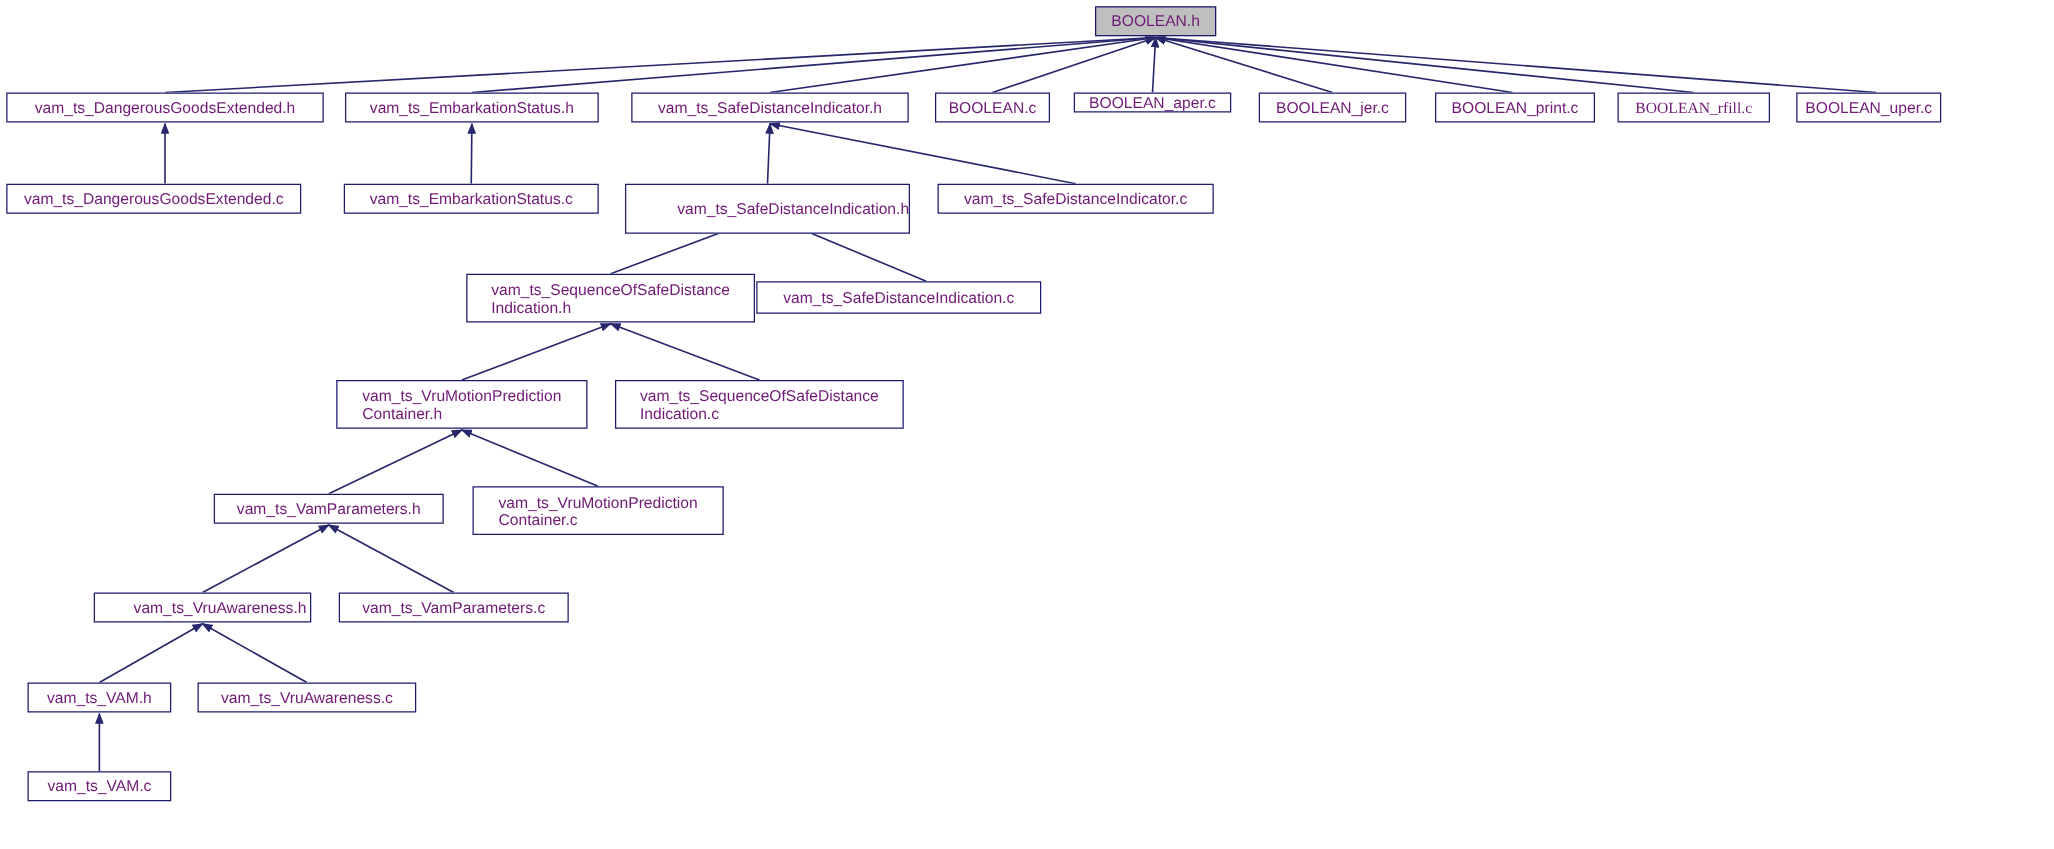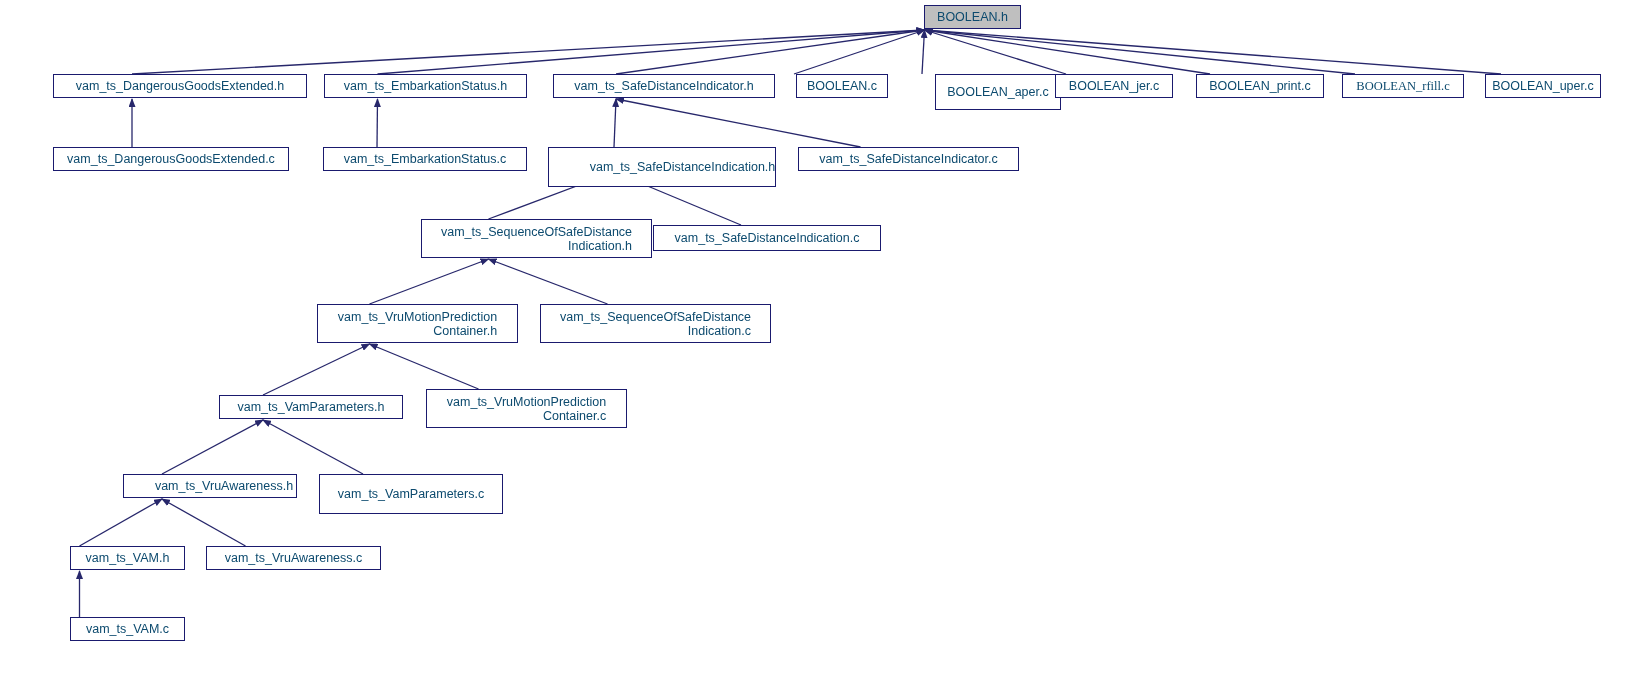--- a/index.html
+++ b/index.html
@@ -21,30 +21,29 @@
     top: 0;
     width: 1643px;
     height: 679px;
     pointer-events: none;
   }
   .node {
     position: absolute;
     box-sizing: border-box;
     border: 1px solid #1a1a6e;
     background: #ffffff;
-    color: #0c4a6e;
+    color: #701a75;
     font-size: 12.5px;
     line-height: 14px;
     display: flex;
     align-items: center;
     justify-content: center;
-    text-align: right;
+    text-align: left;
     padding: 0 4px;
     white-space: pre-line;
-    margin-left: 48px;
   }
   .node.root {
     background: #bfbfbf;
   }
 </style>
 </head>
 <body>
 
 <div id="canvas">
   <svg id="edges" viewBox="0 0 1643 679">
@@ -79,38 +78,38 @@
         <line x1="245.5" y1="546" x2="162" y2="499" marker-end="url(#arrowhead)"></line>
         <line x1="79.5" y1="617" x2="79.5" y2="571" marker-end="url(#arrowhead)"></line>
       </g>
   </svg>
   <div id="node-layer">
       <div class="node root" style="left: 876px; top: 5px; width: 97px; height: 24px;">BOOLEAN.h</div>
       <div class="node" style="left: 5px; top: 74px; width: 254px; height: 24px;">vam_ts_DangerousGoodsExtended.h</div>
       <div class="node" style="left: 276px; top: 74px; width: 203px; height: 24px;">vam_ts_EmbarkationStatus.h</div>
       <div class="node" style="left: 505px; top: 74px; width: 222px; height: 24px;">vam_ts_SafeDistanceIndicator.h</div>
       <div class="node" style="left: 748px; top: 74px; width: 92px; height: 24px;">BOOLEAN.c</div>
-      <div class="node" style="left: 887px; top: 74px; width: 126px; height: 36px;">BOOLEAN_aper.c</div>
+      <div class="node" style="left: 859px; top: 74px; width: 126px; height: 16px;">BOOLEAN_aper.c</div>
       <div class="node" style="left: 1007px; top: 74px; width: 118px; height: 24px;">BOOLEAN_jer.c</div>
       <div class="node" style="left: 1148px; top: 74px; width: 128px; height: 24px;">BOOLEAN_print.c</div>
       <div class="node" style="left: 1294px; top: 74px; width: 122px; height: 24px; font-family: Liberation Serif, serif;">BOOLEAN_rfill.c</div>
       <div class="node" style="left: 1437px; top: 74px; width: 116px; height: 24px;">BOOLEAN_uper.c</div>
       <div class="node" style="left: 5px; top: 147px; width: 236px; height: 24px;">vam_ts_DangerousGoodsExtended.c</div>
       <div class="node" style="left: 275px; top: 147px; width: 204px; height: 24px;">vam_ts_EmbarkationStatus.c</div>
       <div class="node" style="left: 500px; top: 147px; width: 228px; height: 40px; padding-left: 45px;">vam_ts_SafeDistanceIndication.h</div>
       <div class="node" style="left: 750px; top: 147px; width: 221px; height: 24px;">vam_ts_SafeDistanceIndicator.c</div>
       <div class="node" style="left: 373px; top: 219px; width: 231px; height: 39px;">vam_ts_SequenceOfSafeDistance
 Indication.h</div>
       <div class="node" style="left: 605px; top: 225px; width: 228px; height: 26px;">vam_ts_SafeDistanceIndication.c</div>
       <div class="node" style="left: 269px; top: 304px; width: 201px; height: 39px;">vam_ts_VruMotionPrediction
 Container.h</div>
       <div class="node" style="left: 492px; top: 304px; width: 231px; height: 39px;">vam_ts_SequenceOfSafeDistance
 Indication.c</div>
       <div class="node" style="left: 171px; top: 395px; width: 184px; height: 24px;">vam_ts_VamParameters.h</div>
       <div class="node" style="left: 378px; top: 389px; width: 201px; height: 39px;">vam_ts_VruMotionPrediction
 Container.c</div>
       <div class="node" style="left: 75px; top: 474px; width: 174px; height: 24px; padding-left: 32px;">vam_ts_VruAwareness.h</div>
-      <div class="node" style="left: 271px; top: 474px; width: 184px; height: 40px;">vam_ts_VamParameters.c</div>
+      <div class="node" style="left: 271px; top: 474px; width: 184px; height: 24px;">vam_ts_VamParameters.c</div>
       <div class="node" style="left: 22px; top: 546px; width: 115px; height: 24px;">vam_ts_VAM.h</div>
       <div class="node" style="left: 158px; top: 546px; width: 175px; height: 24px;">vam_ts_VruAwareness.c</div>
       <div class="node" style="left: 22px; top: 617px; width: 115px; height: 24px;">vam_ts_VAM.c</div>
     </div>
 </div>
 
 </body></html>

